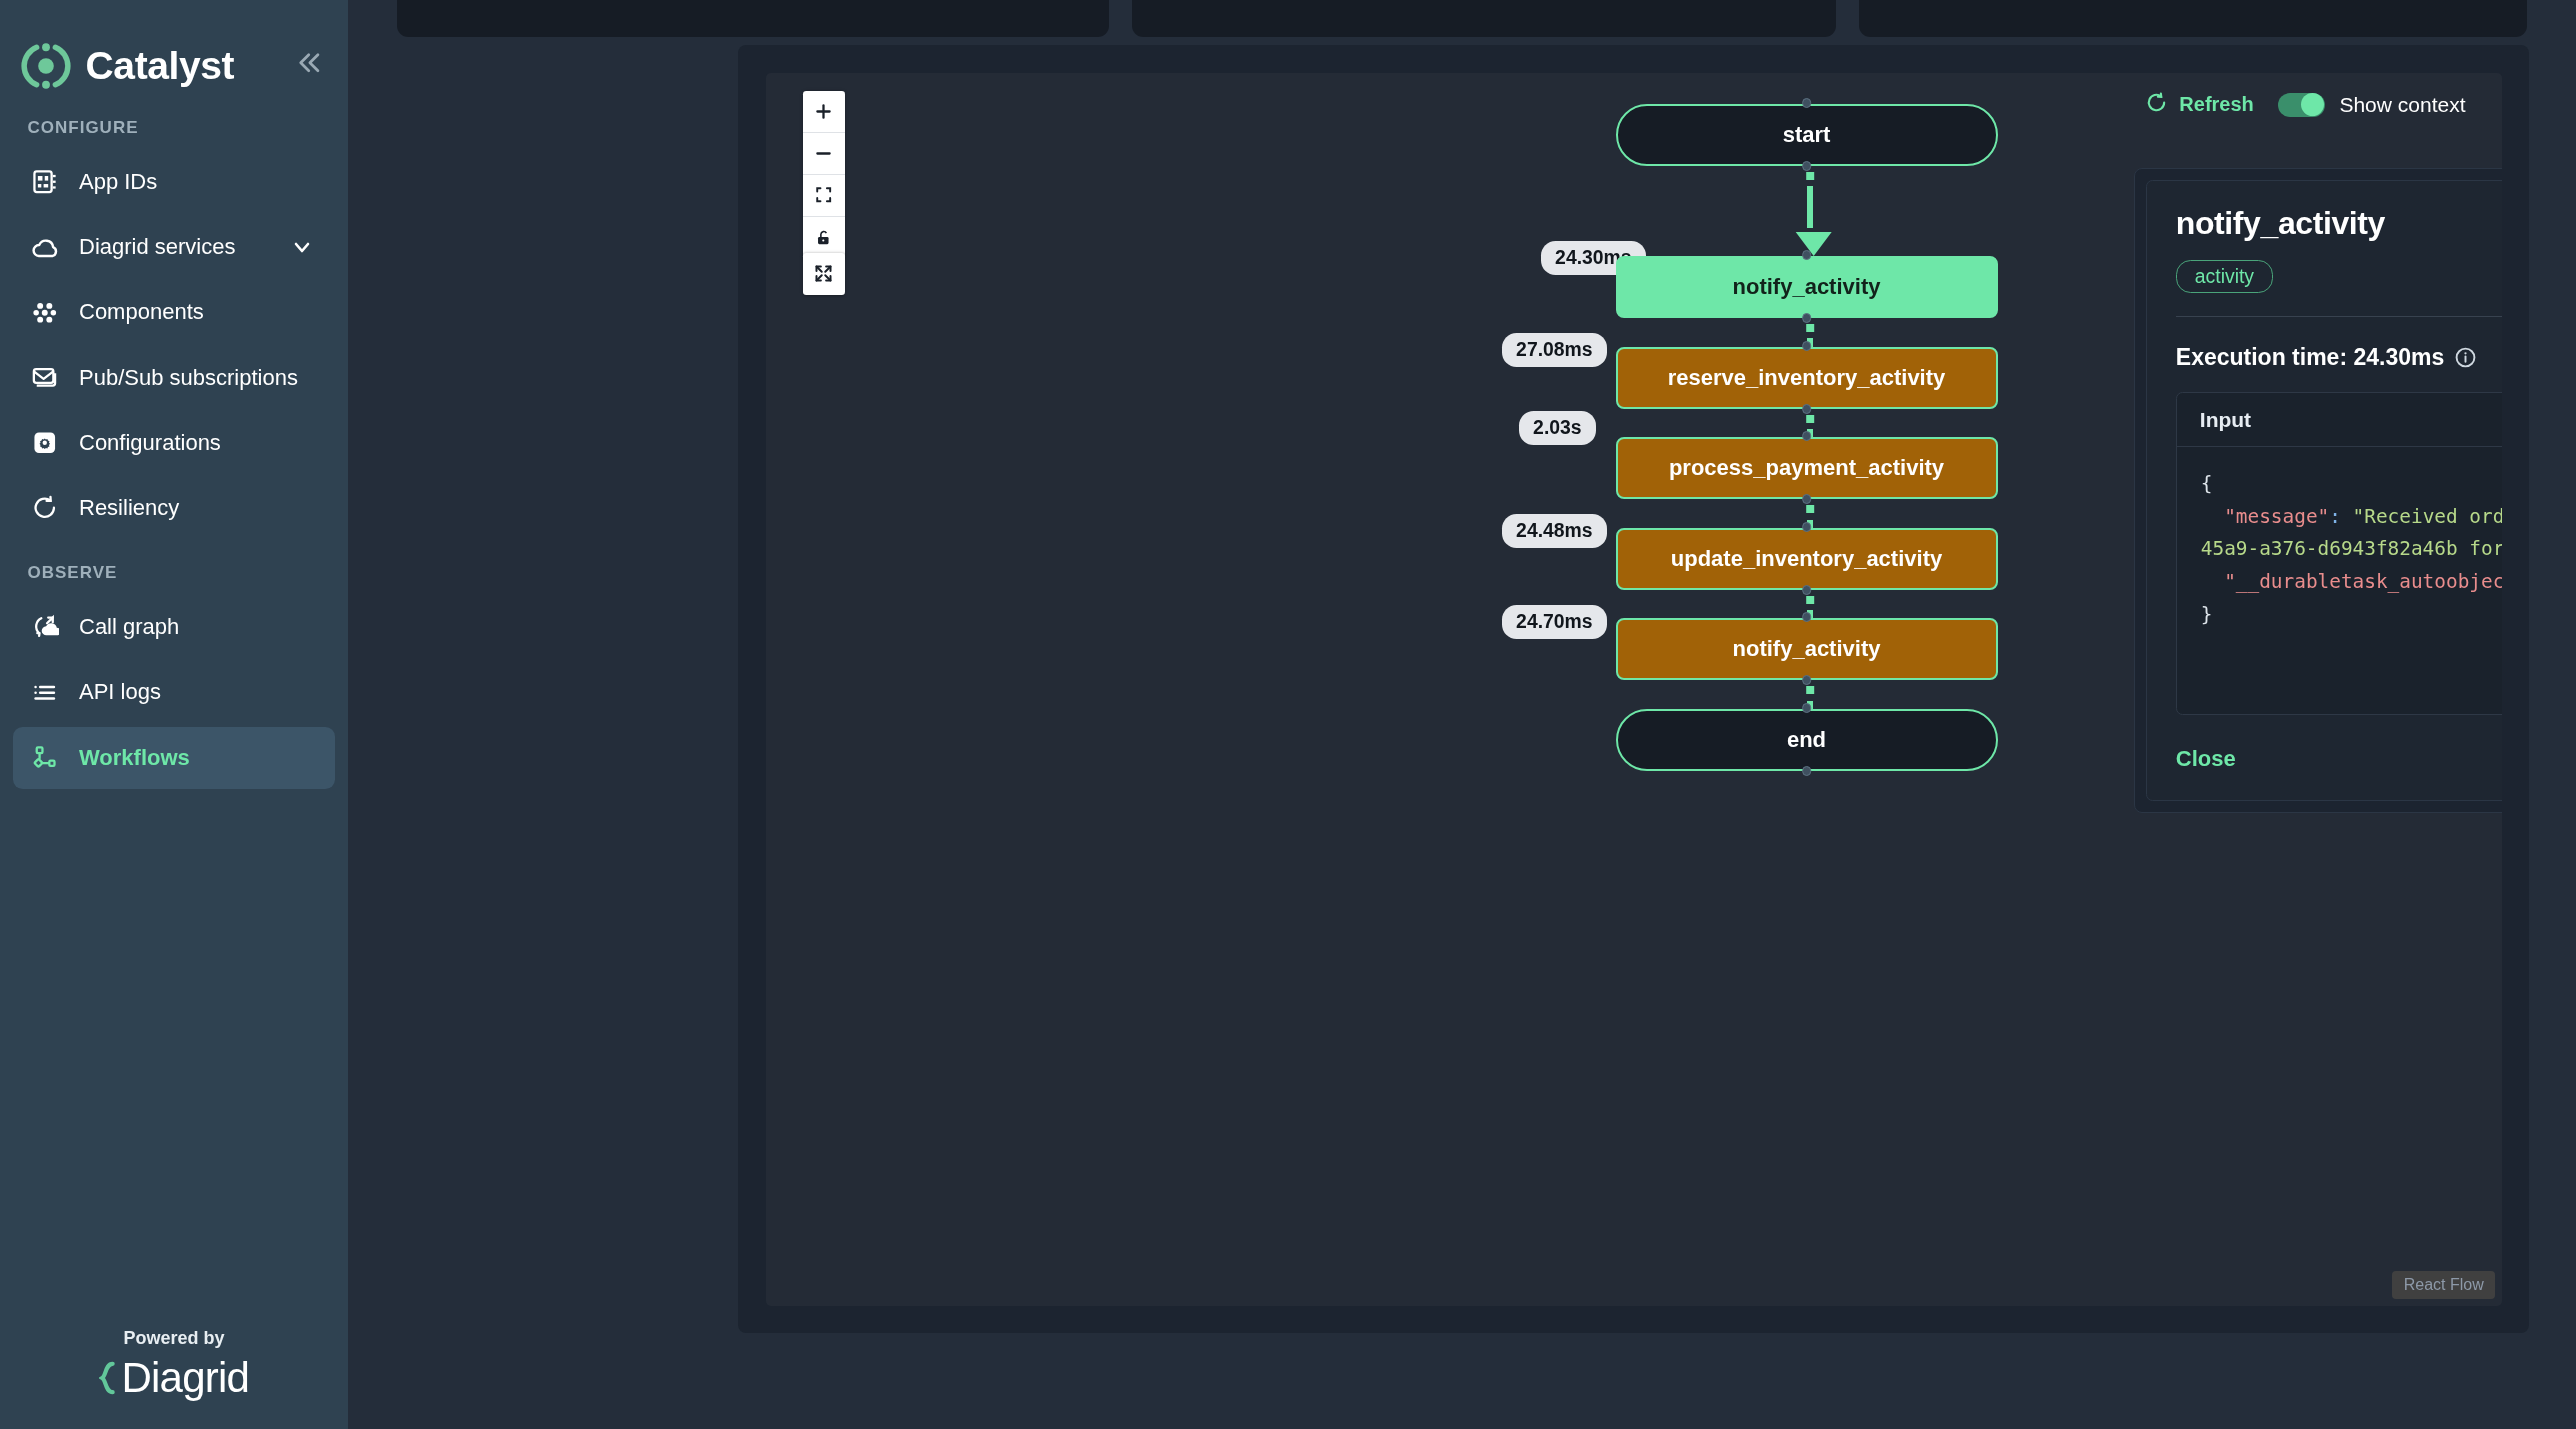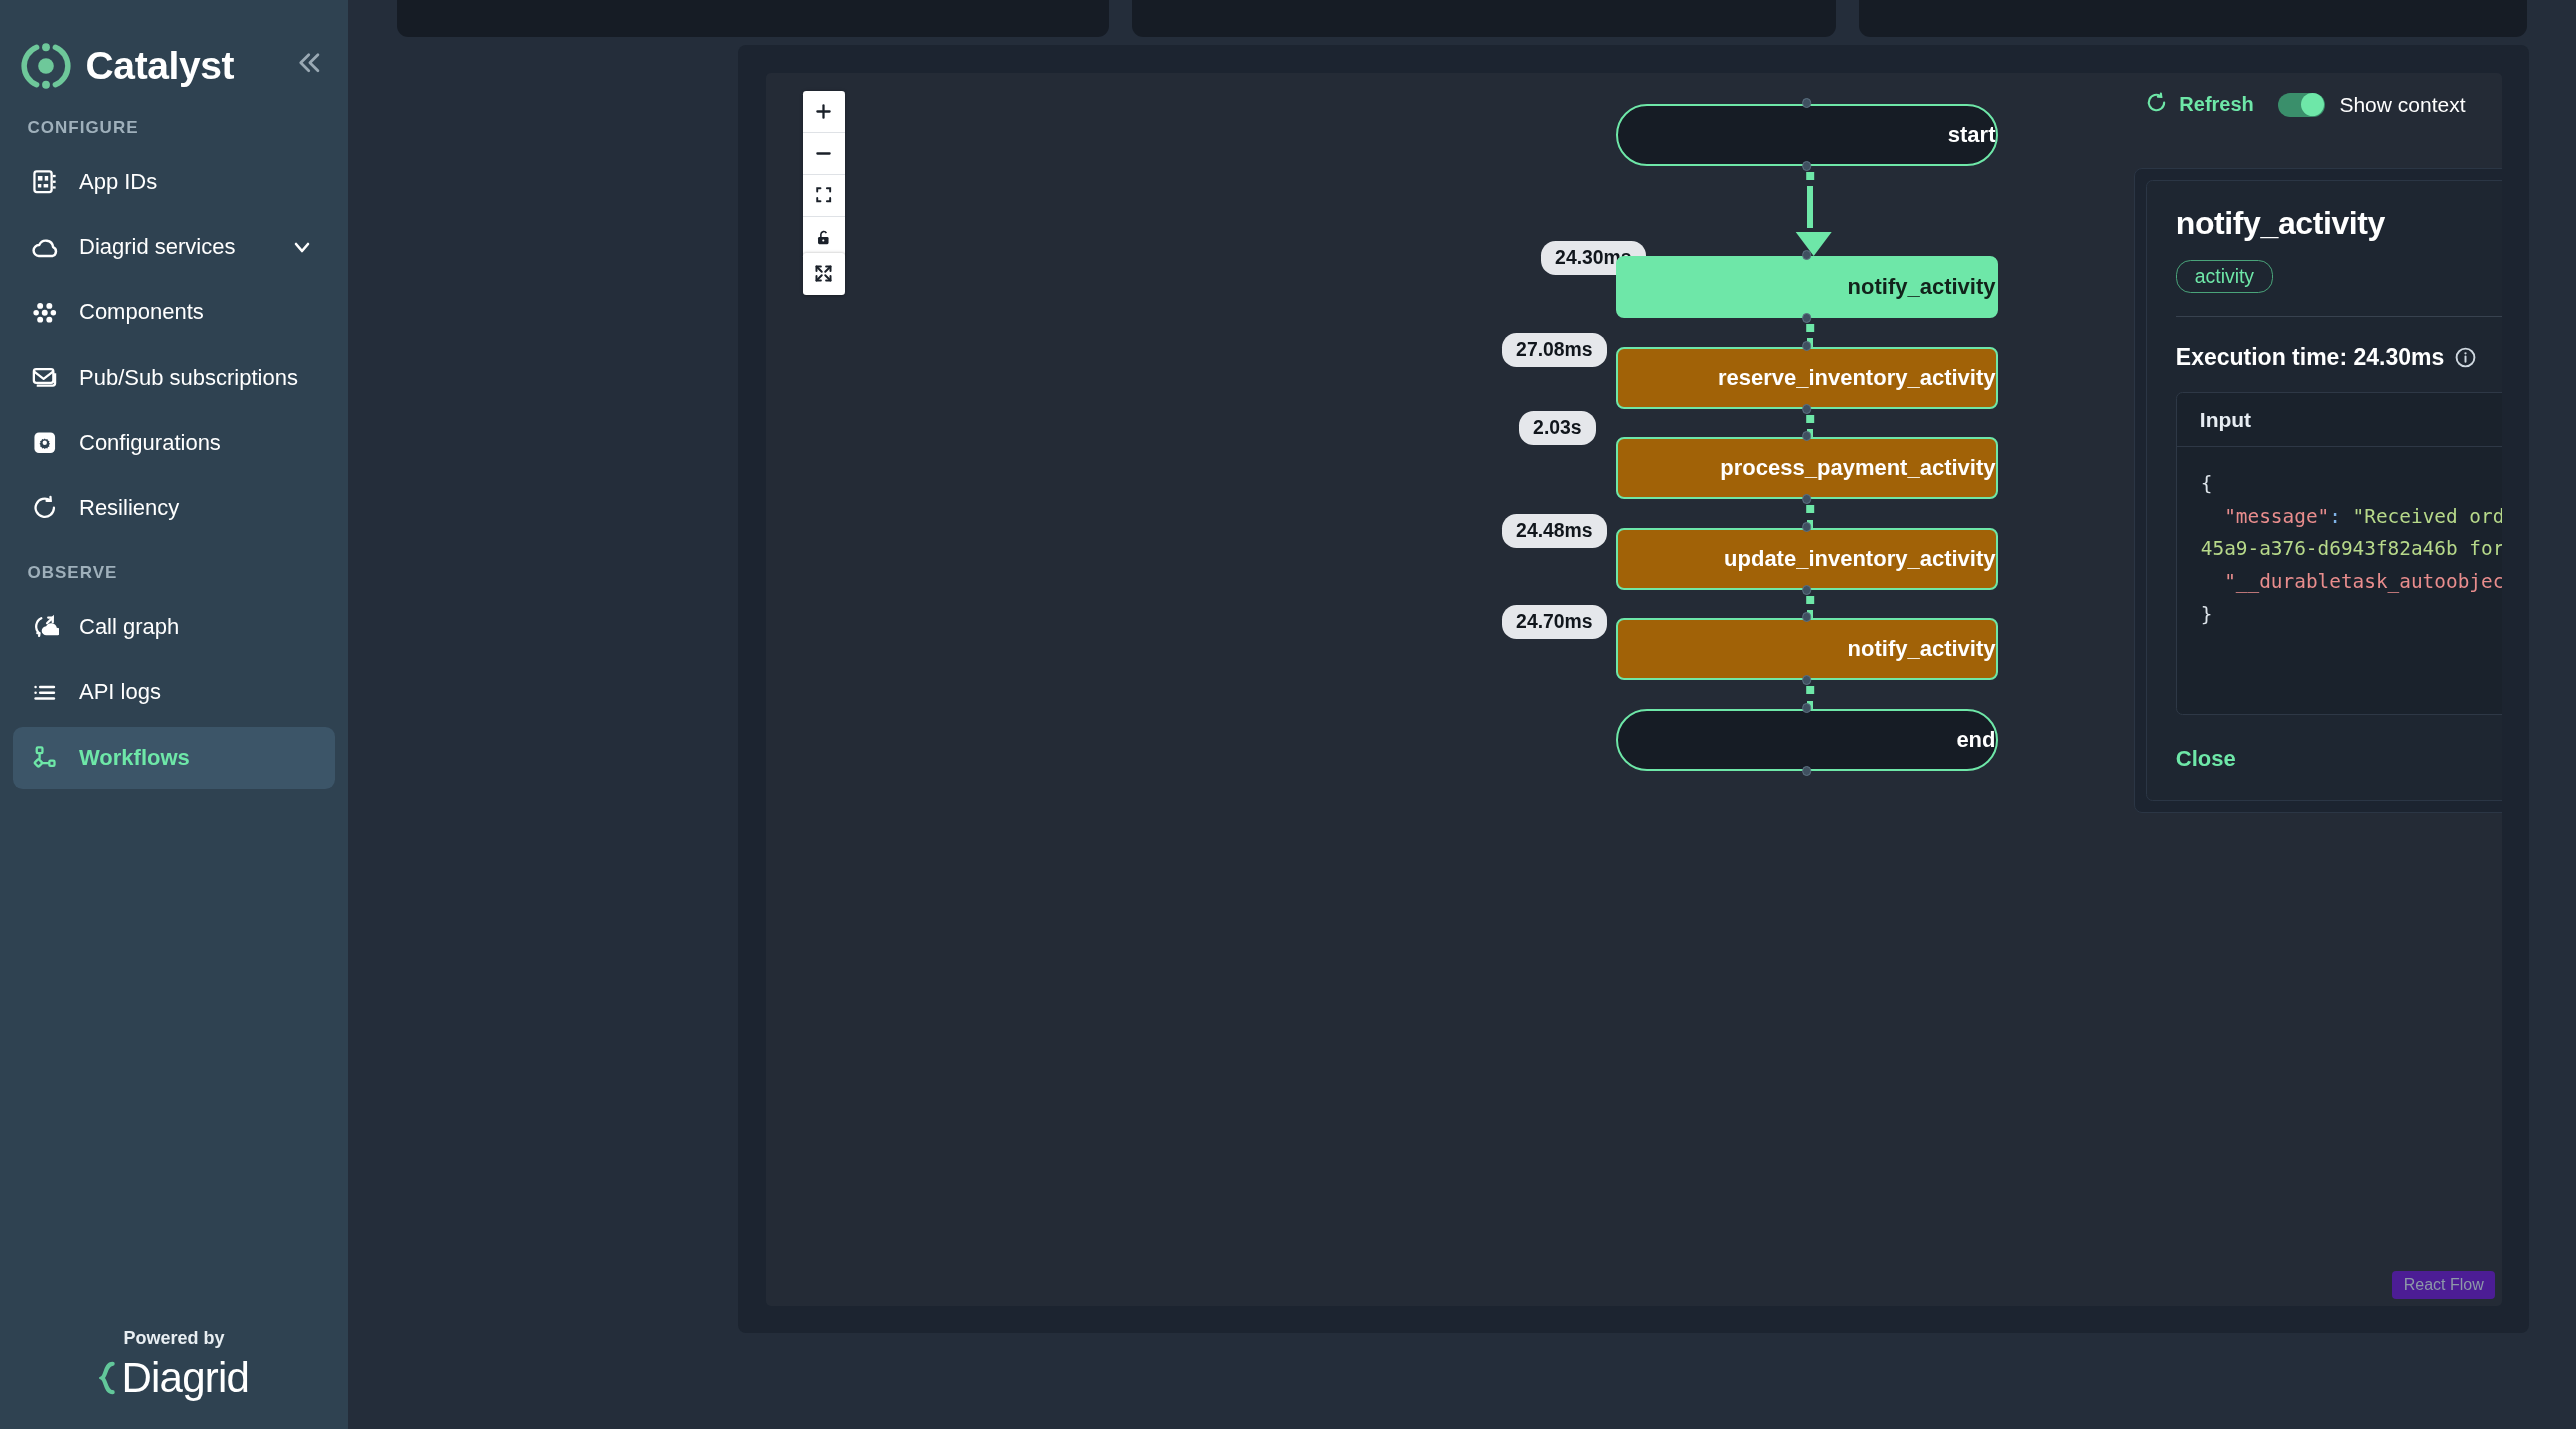--- a/index.html
+++ b/index.html
@@ -172,21 +172,21 @@
   }
   .toggle-label { color: #ffffff; font-size: 21px; }
 
   
   .flow { position: absolute; inset: 0; }
   .node {
     position: absolute;
     height: 62px;
     width: 382px;
     left: 850px;
-    display: flex; align-items: center; justify-content: flex-end;
+    display: flex; align-items: center; justify-content: center;
     font-size: 22px; font-weight: 700;
     border: 2.4px solid #6ee7a8;
     cursor: pointer;
   }
   .node.terminal { border-radius: 32px; background: #161c25; color: #ffffff; }
   .node.step { border-radius: 8px; background: #a16207; color: #ffffff; }
   .node.selected { border-radius: 8px; background: #6ee7a8; color: #12231b; }
   .handle {
     position: absolute; left: 50%; transform: translateX(-50%);
     width: 9.7px; height: 9.7px; border-radius: 50%;
@@ -283,21 +283,21 @@
   .tk-brace { color: #dde4ea; }
 
   .close-btn {
     display: inline-block;
     margin-top: 31px;
     color: #6ee7a8; font-size: 22px; font-weight: 700; cursor: pointer;
   }
 
   .react-flow-attr {
     position: absolute; right: 6.5px; bottom: 6.5px;
-    background: #4c1d95; color: #8d99a8;
+    background: #404040; color: #8d99a8;
     font-size: 16px; padding: 4.9px 11.3px; border-radius: 4px;
     cursor: pointer;
   }
 </style>
 </head>
 <body>
 
 <div class="app">
 
   <aside class="sidebar">

